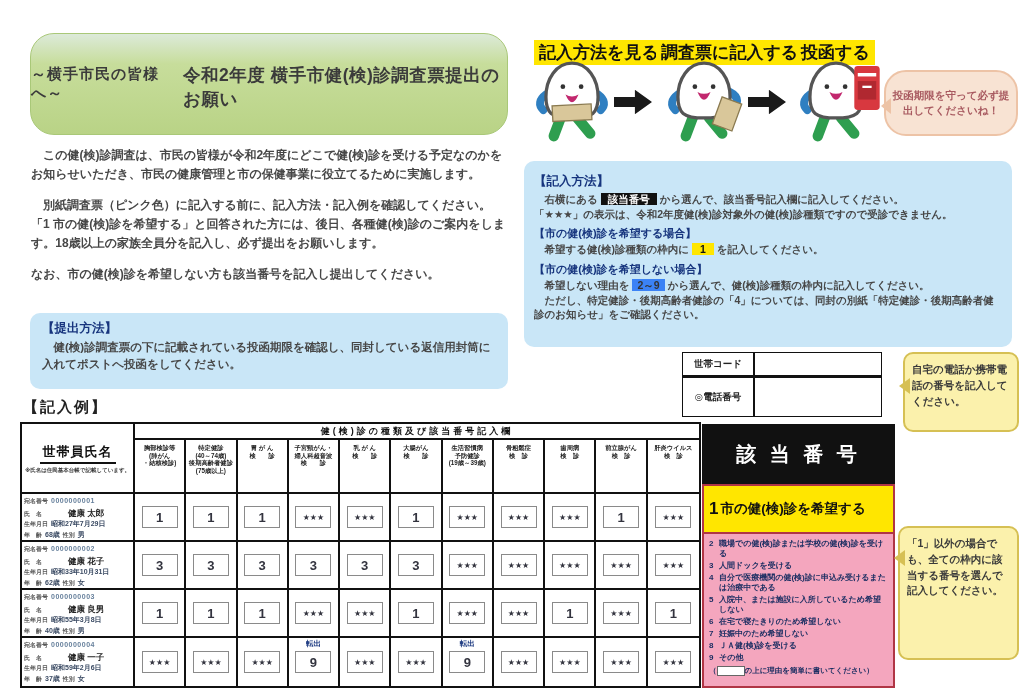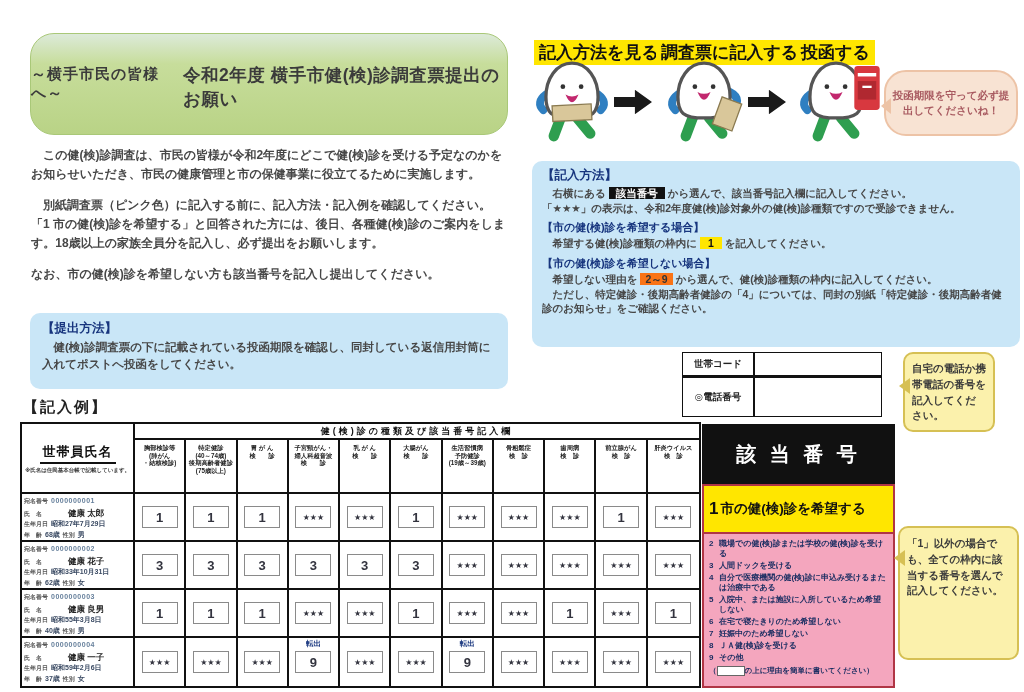--- a/index.html
+++ b/index.html
@@ -36,40 +36,40 @@
   .arrow{position:absolute;width:38px;height:28px;background:#1a1a1a;
     clip-path:polygon(0 32%,55% 32%,55% 6%,100% 50%,55% 94%,55% 68%,0 68%);}
   .postbox{position:absolute;width:30px;height:48px;}
   .cloud{position:absolute;left:884px;top:70px;width:134px;height:66px;background:#f8e3d3;
     border:2px solid #edc3a6;border-radius:22px;display:flex;align-items:center;justify-content:center;
     text-align:center;font-size:10.5px;font-weight:bold;color:#a85a60;line-height:1.45;padding:3px;box-sizing:border-box;}
   .cloud:before{content:"";position:absolute;left:-13px;top:26px;border:8px solid transparent;
     border-right:10px solid #edc3a6;}
 
   
-  .method-box{position:absolute;left:524px;top:161px;width:488px;min-height:186px;padding:6px 10px;margin-left:8px;}
+  .method-box{position:absolute;left:524px;top:161px;width:488px;min-height:186px;padding:12px 10px;}
   .ml{margin:0;font-size:10.5px;font-weight:bold;color:#474747;line-height:1.4;}
   .chip-black{background:#111;color:#fff;padding:0 7px;margin:0 3px;}
   .chip-yellow{background:#ffe600;color:#111;padding:0 8px;margin:0 3px;}
-  .chip-pink{background:#f97316;color:#333;padding:0 5px;margin:0 3px;}
+  .chip-pink{background:#3b82f6;color:#333;padding:0 5px;margin:0 3px;}
 
   
   .ptable{position:absolute;left:682px;top:352px;width:200px;border:1px solid #111;background:#fff;box-sizing:border-box;}
   .prow{display:flex;height:23px;border-bottom:1px solid #111;box-sizing:border-box;}
   .prow.emph{border-top:2px solid #111;border-bottom:2px solid #111;height:40px;}
   .prow:last-child{border-bottom:none;}
   .plabel{width:70px;border-right:2px solid #111;display:flex;align-items:center;justify-content:center;
     font-size:9.5px;font-weight:bold;color:#222;}
   .pval{flex:1;background:#fff;}
 
   .ycall{position:absolute;background:#fbf1ac;border:2px solid #d6c054;border-radius:10px;
     font-size:10.5px;font-weight:bold;color:#3a3a3a;padding:8px 7px;line-height:1.5;box-sizing:border-box;}
   .ycall:before{content:"";position:absolute;left:-14px;border:8px solid transparent;
     border-right:11px solid #d6c054;}
-  .c1{left:903px;top:352px;width:92px;height:80px;font-family:Liberation Mono, monospace;}
+  .c1{left:903px;top:352px;width:116px;height:80px;}
   .c1:before{top:24px;}
   .c2{left:898px;top:526px;width:121px;height:134px;}
   .c2:before{top:22px;}
 
   
   .mtable{position:absolute;left:20px;top:422px;width:681px;height:266px;border:2px solid #111;
     box-sizing:border-box;display:grid;grid-template-columns:113px repeat(11,1fr);
     grid-template-rows:16px 54px repeat(4,1fr);background:#fff;}
   .namehead{grid-row:1/3;grid-column:1;border-right:2px solid #111;border-bottom:2px solid #111;
     display:flex;flex-direction:column;align-items:center;justify-content:center;}

